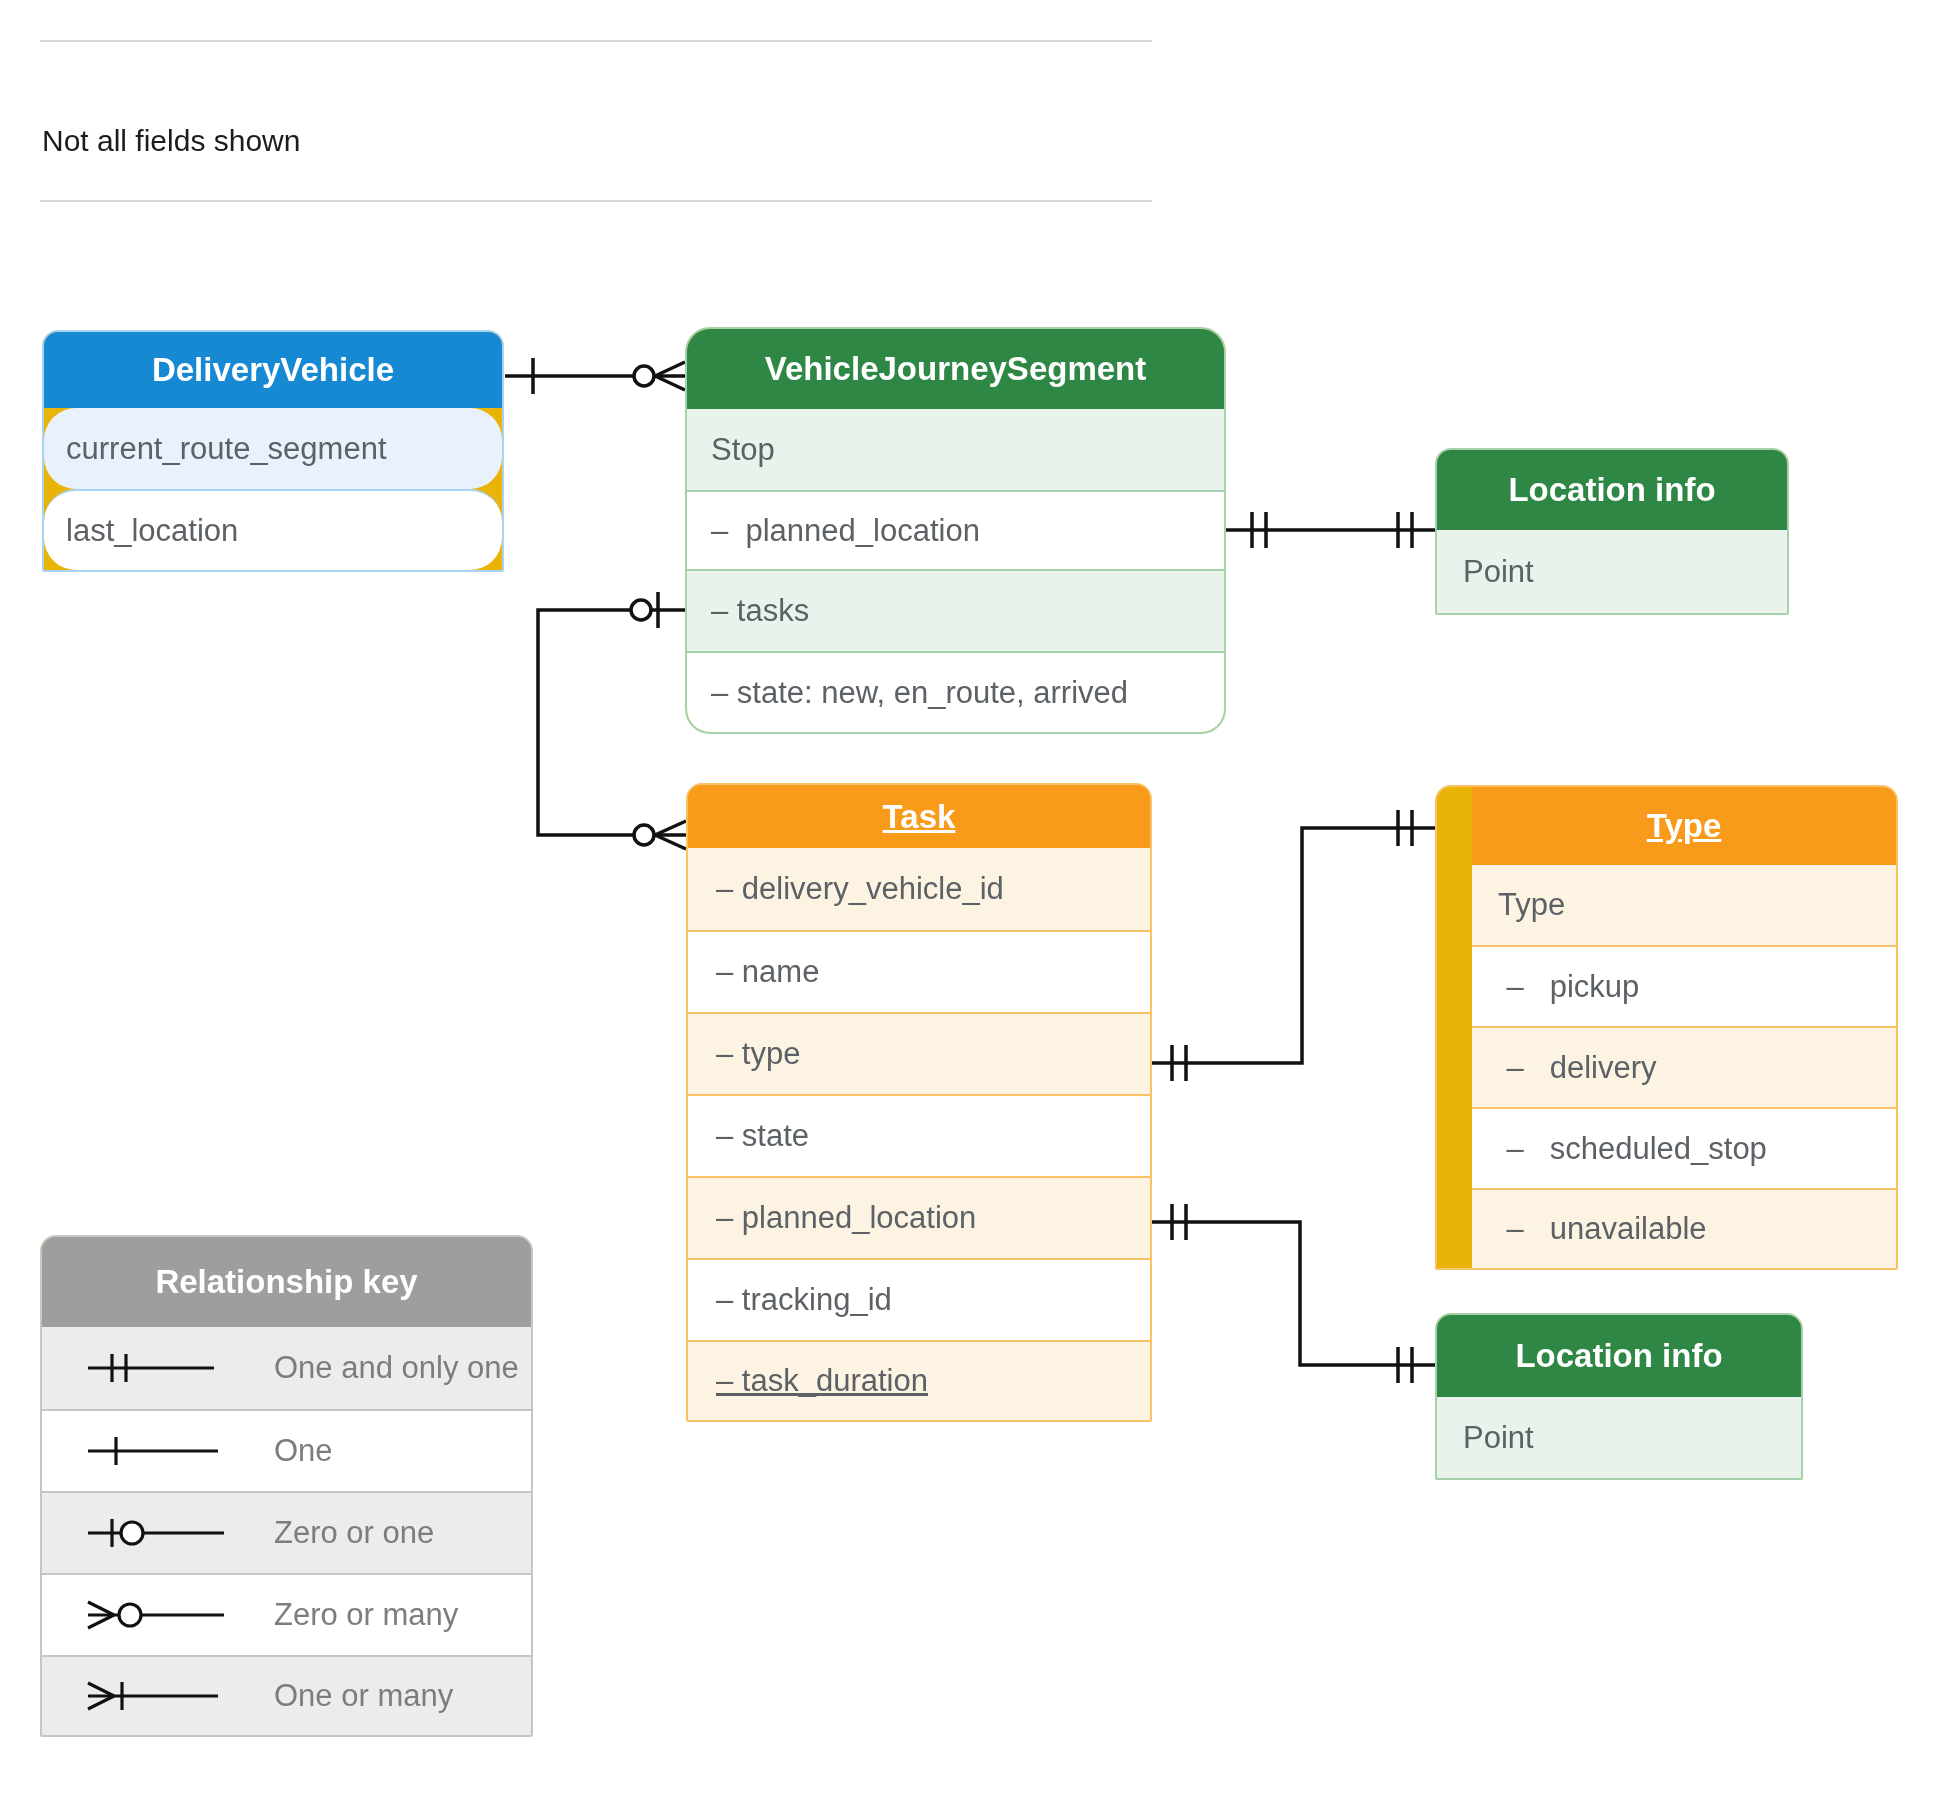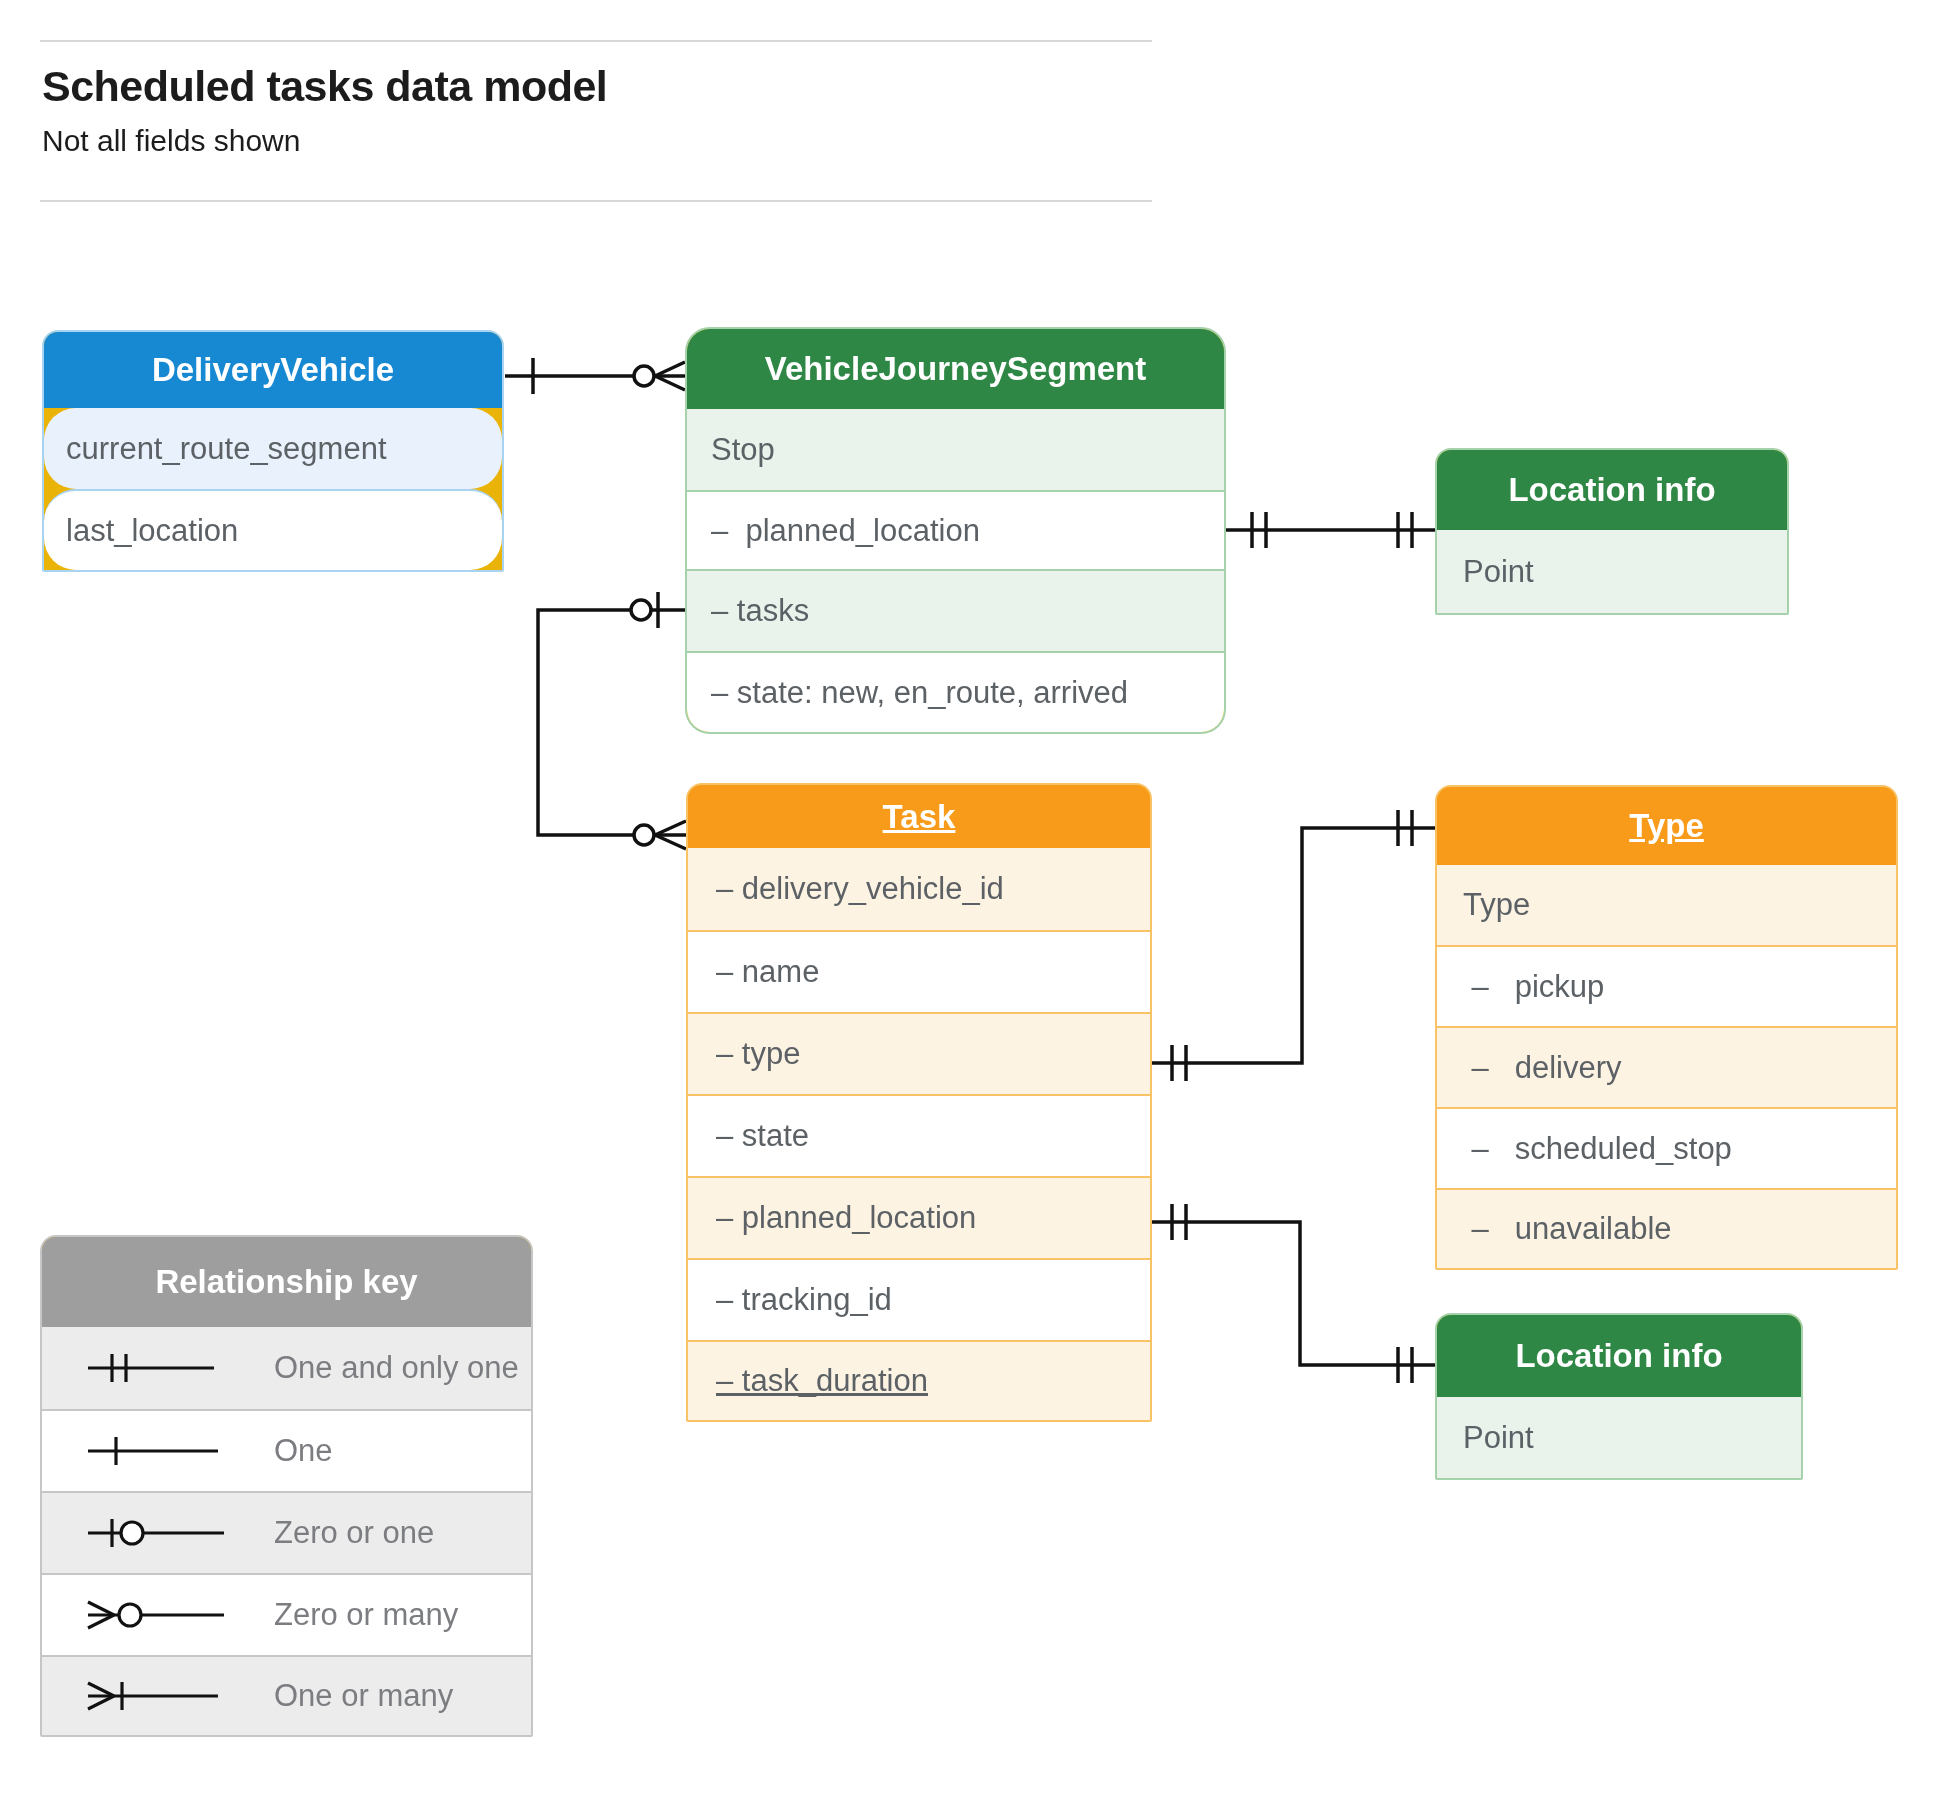--- a/index.html
+++ b/index.html
@@ -44,21 +44,20 @@
   .connectors{position:absolute;left:0;top:0;pointer-events:none;}
   .connectors path{stroke:#111;stroke-width:3.5;fill:none;}
   .connectors circle{stroke:#111;stroke-width:3.5;fill:#fff;}
 </style>
 </head>
 <body>
 
 <div id="canvas">
 
   <div class="rule" style="top:40px;"></div>
-  <h1 id="page-title">Scheduled tasks data model</h1>
   <div id="page-subtitle">Not all fields shown</div>
   <div class="rule" style="top:200px;"></div>
 
   <svg class="connectors" width="1940" height="1805" viewBox="0 0 1940 1805">
     <g>
       <path d="M505 376 H685"></path>
       <path d="M533 358 V394"></path>
       <path d="M655 376 L685 362 M655 376 L685 390"></path>
       <circle cx="644" cy="376" r="10"></circle>
     </g>
@@ -142,21 +141,21 @@
         <span>– planned_location</span>
       </div>
     <div class="erow" style="height:82px;">
         <span>– tracking_id</span>
       </div>
     <div class="erow tint" style="height:80px;text-decoration:underline;">
         <span>– task_duration</span>
       </div>
   </div>
 
-  <div class="entity orange" style="left:1435px;top:785px;width:463px;--pad:26px;">
+  <div class="entity orange" style="left:1435px;top:785px;width:463px;padding-left:35px;--pad:26px;">
     <div class="ehead" style="height:78px;">
         <span>Type</span>
       </div>
     <div class="erow tint" style="height:80px;border-top:none;">
         <span>Type</span>
       </div>
     <div class="erow" style="height:81px;">
         <span> –   pickup</span>
       </div>
     <div class="erow tint" style="height:81px;">

